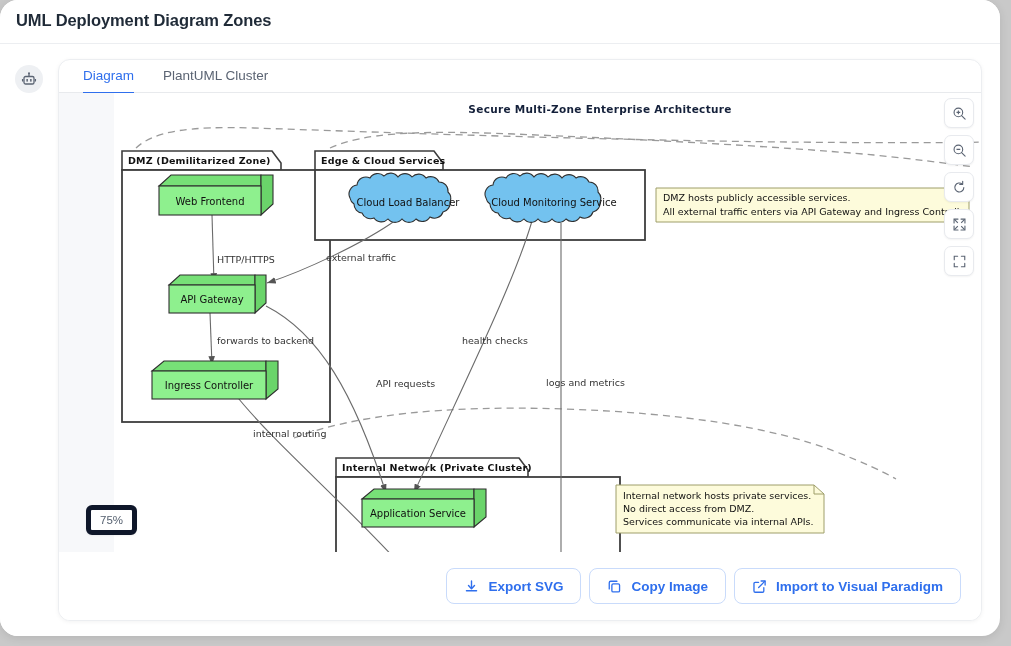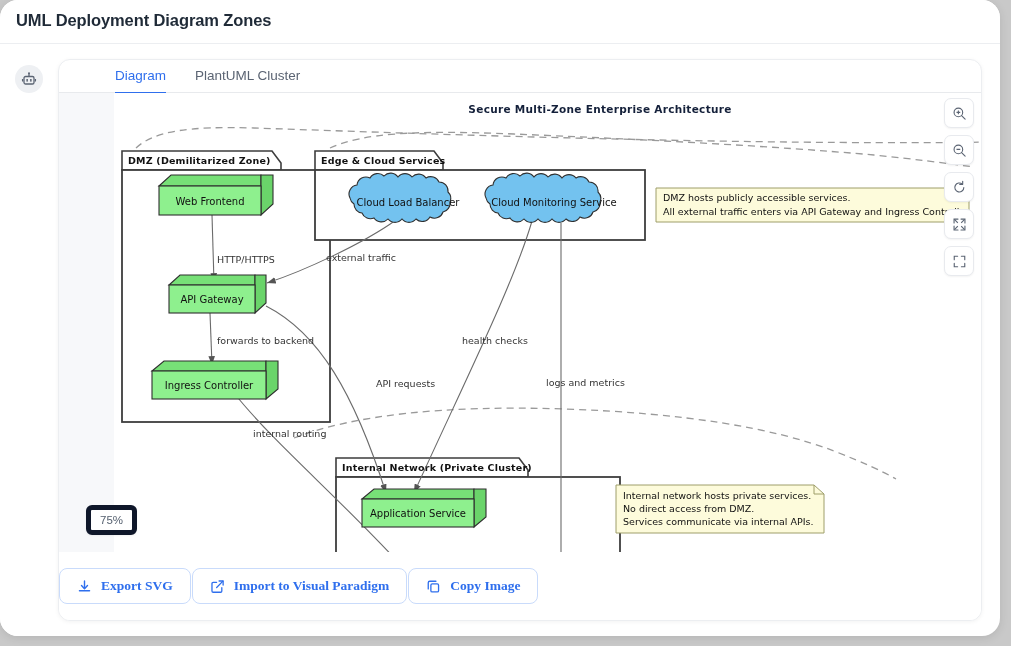--- a/index.html
+++ b/index.html
@@ -82,21 +82,20 @@
     width: 924px;
     height: 33px;
     border-bottom: 1px solid #e8eaed;
   }
   .tab {
     position: absolute;
     top: 8px;
     font-size: 13.5px;
     cursor: pointer;
     padding-bottom: 9px;
-    margin-left: 32px;
   }
   .tab.active {
     color: #2f6fed;
     font-weight: normal;
     border-bottom: 2px solid #2f6fed;
   }
   .tab.inactive { color: #5b6473; }
   #tab-diagram { left: 24px; }
   #tab-source  { left: 104px; }
 
@@ -156,24 +155,23 @@
 
   
   #footer-actions {
     position: absolute;
     left: 0; bottom: 0;
     width: 924px;
     height: 68px;
     background: #ffffff;
     display: flex;
     align-items: center;
-    justify-content: flex-start;
-    gap: 1px;
+    justify-content: flex-end;
+    gap: 8px;
     padding-right: 22px;
-    font-family: Liberation Serif, serif;
   }
   .action-btn {
     display: flex;
     align-items: center;
     gap: 9px;
     height: 36px;
     padding: 0 17px;
     background: #ffffff;
     border: 1px solid #c9dbfb;
     border-radius: 8px;
@@ -397,31 +395,31 @@
         <svg width="15" height="15" viewBox="0 0 16 16">
           <line x1="8" y1="2" x2="8" y2="10" stroke="#2f6fed" stroke-width="1.5" stroke-linecap="round"></line>
           <path d="M4.8,7 L8,10.3 L11.2,7" fill="none" stroke="#2f6fed" stroke-width="1.5" stroke-linecap="round" stroke-linejoin="round"></path>
           <path d="M2.6,12.6 L13.4,12.6" stroke="#2f6fed" stroke-width="1.5" stroke-linecap="round"></path>
         </svg>
         <span>Export SVG</span>
       </div>
 
       <div class="action-btn">
         <svg width="15" height="15" viewBox="0 0 16 16">
+          <rect x="5.2" y="5.2" width="8.2" height="8.6" rx="1.4" fill="none" stroke="#2f6fed" stroke-width="1.4"></rect>
+          <path d="M10.6,2.4 L3.9,2.4 a1.5,1.5 0 0 0 -1.5,1.5 L2.4,10.6" fill="none" stroke="#2f6fed" stroke-width="1.4" stroke-linecap="round"></path>
+        </svg>
+        <span>Copy Image</span>
+      </div>
+
+      <div class="action-btn">
+        <svg width="15" height="15" viewBox="0 0 16 16">
           <path d="M12.6,9.2 L12.6,12.8 a1.3,1.3 0 0 1 -1.3,1.3 L3.4,14.1 a1.3,1.3 0 0 1 -1.3,-1.3 L2.1,4.9 a1.3,1.3 0 0 1 1.3,-1.3 L7,3.6" fill="none" stroke="#2f6fed" stroke-width="1.4" stroke-linecap="round"></path>
           <path d="M9.7,2.1 L14,2.1 L14,6.4" fill="none" stroke="#2f6fed" stroke-width="1.4" stroke-linecap="round" stroke-linejoin="round"></path>
           <line x1="7.1" y1="9" x2="13.8" y2="2.3" stroke="#2f6fed" stroke-width="1.4" stroke-linecap="round"></line>
         </svg>
         <span>Import to Visual Paradigm</span>
       </div>
 
-      <div class="action-btn">
-        <svg width="15" height="15" viewBox="0 0 16 16">
-          <rect x="5.2" y="5.2" width="8.2" height="8.6" rx="1.4" fill="none" stroke="#2f6fed" stroke-width="1.4"></rect>
-          <path d="M10.6,2.4 L3.9,2.4 a1.5,1.5 0 0 0 -1.5,1.5 L2.4,10.6" fill="none" stroke="#2f6fed" stroke-width="1.4" stroke-linecap="round"></path>
-        </svg>
-        <span>Copy Image</span>
-      </div>
-
     </div>
 
   </div>
 </div>
 
 </body></html>

